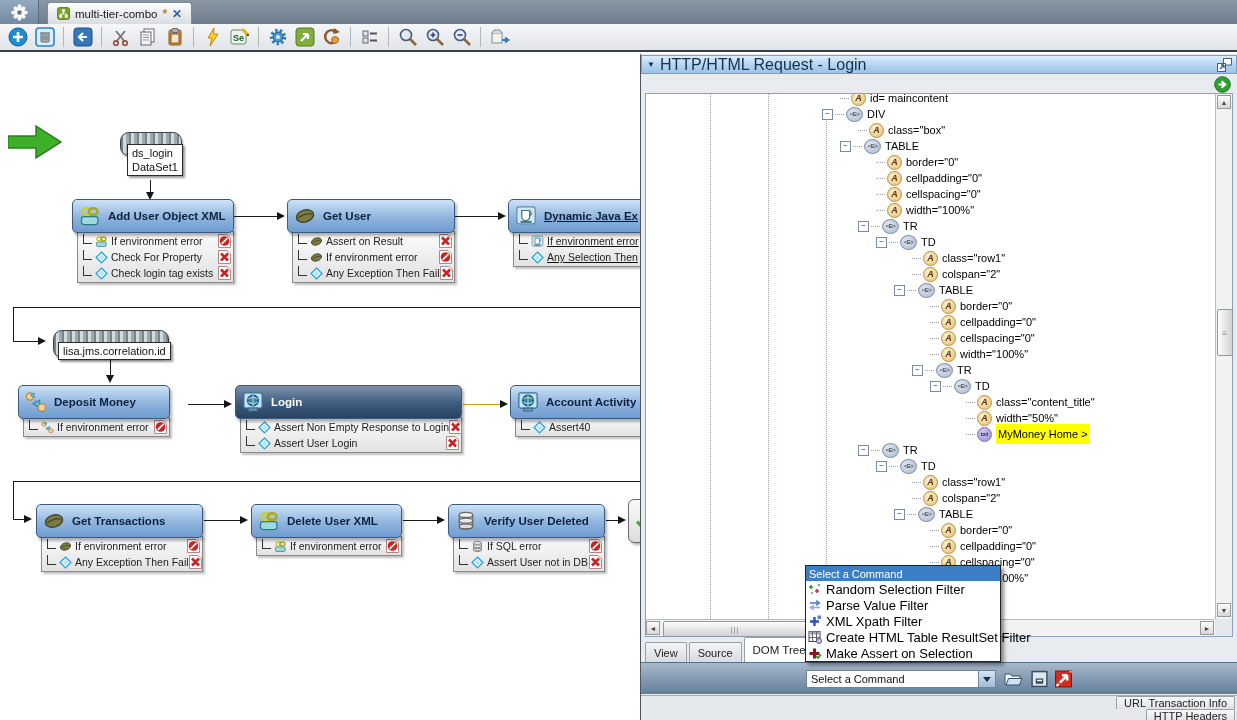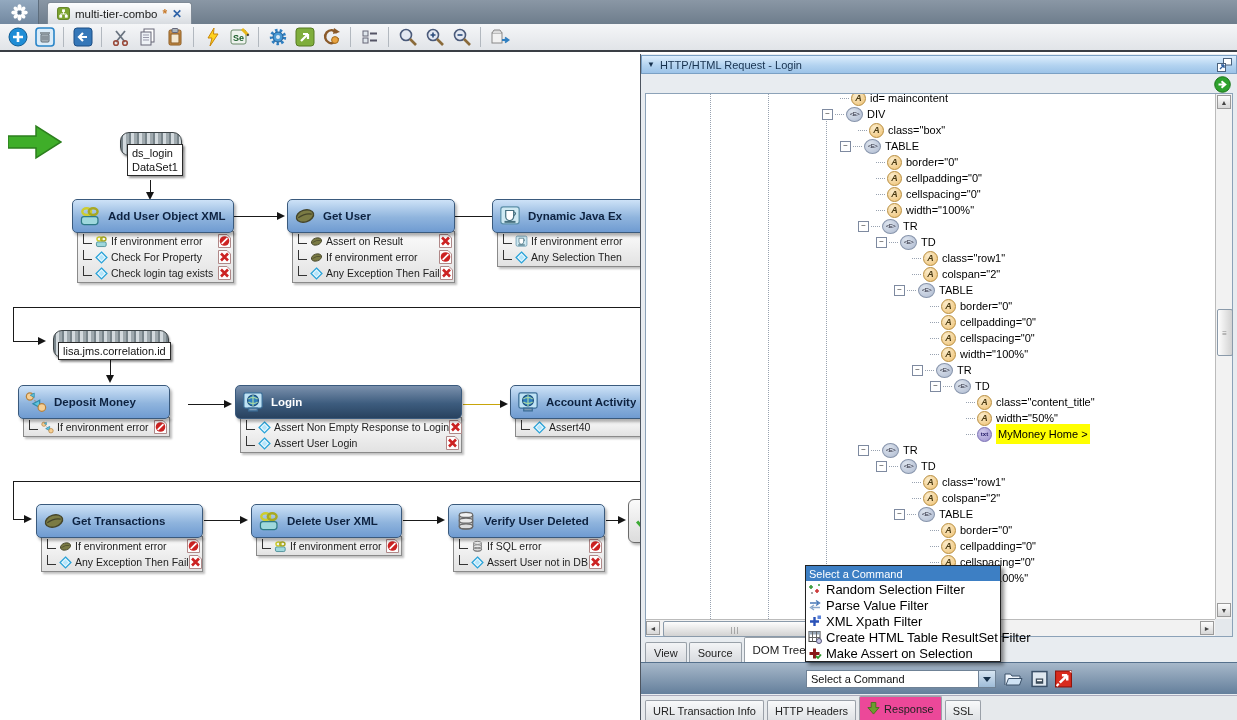--- a/index.html
+++ b/index.html
@@ -47,21 +47,21 @@
   .bdg svg{width:13px;height:14px;display:block;}
   .endnode{position:absolute;width:26px;height:42px;border:1.5px solid #6a6a6a;border-radius:6px;
            background:linear-gradient(#fafafa,#dcdcdc);box-shadow:2px 2px 3px rgba(0,0,0,.3);
            display:flex;align-items:center;justify-content:center;}
   
   #rpanel{left:640px;top:54px;width:597px;height:666px;background:#e8ecf0;border-left:1px solid #4d5560;box-sizing:border-box;}
   #rp-header{position:absolute;left:0px;top:1px;width:596px;height:19px;
              background:linear-gradient(#ddeefd,#b3d3f0 55%,#9cc3e8);border:1px solid #7aa0c4;box-sizing:border-box;
              display:flex;align-items:center;gap:5px;padding-left:5px;color:#16314e;}
   #rp-header .cg{font-size:8px;}
-  #rp-header .ht{font-size:11px;}
+  #rp-header .ht{font-size:16px;}
   #tree-outer{position:absolute;left:4px;top:39px;width:588px;height:544px;border:1px solid #8ca2b8;background:#fff;box-sizing:border-box;}
   #tree{position:absolute;left:0;top:0;width:569px;height:525px;overflow:hidden;background:#fff;}
   .guide{position:absolute;width:0;border-left:1px dotted #98a2b0;}
   .trow{position:absolute;left:0;height:16px;width:100%;display:flex;align-items:center;}
   .trin{display:flex;align-items:center;height:16px;}
   .stub{display:inline-block;width:9px;border-top:1px dotted #98a2b0;margin-right:2px;}
   .expbox{width:9px;height:9px;border:1px solid #7e8aa0;background:#fff;font-size:8px;line-height:7px;text-align:center;color:#333;flex:none;margin-right:2px;}
   .eicon{width:15px;height:13px;border-radius:50%;background:radial-gradient(circle at 35% 30%,#dde4ee,#aebad0);border:1px solid #8794ab;
          font-size:6px;letter-spacing:-0.5px;color:#223;display:flex;align-items:center;justify-content:center;flex:none;margin-right:4px;}
   .aicon{width:13px;height:13px;border-radius:50%;background:radial-gradient(circle at 35% 30%,#fbeccb,#eec173);border:1px solid #b98e3e;
@@ -87,21 +87,21 @@
         border-radius:2px 2px 0 0;margin-right:2px;display:flex;align-items:center;font-size:11px;color:#222;}
   .vtab.active{height:24px;background:#fff;font-size:11.5px;margin-top:32px;}
   
   #strip{position:absolute;left:0;top:608px;width:597px;height:31px;background:linear-gradient(#a7b8ca,#647f9b);border-top:1px solid #55708c;}
   #combo{position:absolute;left:165px;top:7px;width:190px;height:18px;background:#fff;border:1px solid #6f8296;box-sizing:border-box;display:flex;align-items:center;}
   #combo .cv{flex:1;padding-left:4px;font-size:11px;color:#111;white-space:nowrap;overflow:hidden;}
   #combo .cb{width:17px;height:100%;background:linear-gradient(#d7e5f2,#9fbcd8);border-left:1px solid #6f8296;display:flex;align-items:center;justify-content:center;box-sizing:border-box;}
   #combo .cb i{width:0;height:0;border-left:4px solid transparent;border-right:4px solid transparent;border-top:5px solid #16304a;}
   .sic{position:absolute;top:6px;width:19px;height:19px;display:flex;align-items:center;justify-content:center;}
   
-  #bottom-tabs{position:absolute;left:0;top:641px;width:597px;height:25px;background:#e6e9ec;border-top:1px solid #aab;display:flex;align-items:flex-end;padding-left:4px;box-sizing:border-box;}
+  #bottom-tabs{position:absolute;left:0;top:641px;width:597px;height:25px;background:#e6e9ec;border-top:1px solid #aab;display:flex;align-items:flex-end;padding-left:4px;box-sizing:border-box;flex-direction:column;}
   .btab{height:19px;padding:0 7px;background:linear-gradient(#f8f9fa,#dfe2e5);border:1px solid #9aa0a8;border-bottom:none;
         border-radius:2px 2px 0 0;margin-right:3px;display:flex;align-items:center;gap:4px;font-size:11px;color:#222;}
   .btab.active{height:23px;background:#ec4899;}
   
   #popup{position:absolute;left:805px;top:565px;width:194px;background:#fff;border:1px solid #222;box-shadow:3px 3px 4px rgba(0,0,0,.45);z-index:99;}
   #popup .phead{height:15px;background:#3d7fc4;color:#fff;font-size:11px;display:flex;align-items:center;padding-left:3px;}
   .pitem{height:16px;display:flex;align-items:center;gap:4px;padding-left:2px;font-size:13px;color:#000;white-space:nowrap;}
   .pic{width:14px;height:14px;flex:none;}
   .pic svg{width:14px;height:14px;display:block;}
   
@@ -456,21 +456,21 @@
             <span>Any Exception Then Fail</span>
             <span class="bdg">
               <svg viewBox="0 0 13 14">
                 <path d="M0.5 0.5 h8.5 l3.5 3.5 v9.5 h-12 z" fill="#fdfdfd" stroke="#b08888"></path>
                 <path d="M3 3.5 L10 10.5 M10 3.5 L3 10.5" stroke="#cc2222" stroke-width="2.6"></path>
               </svg>
             </span>
           </div>
         </div>
       </div>
-      <div class="wfnode" style="left: 492px; top: 145px; width: 170px;">
+      <div class="wfnode" style="left: 508px; top: 145px; width: 170px; text-decoration: underline;">
         <div class="nhead">
           <span>
             <svg viewBox="0 0 18 18" width="22" height="22">
               <rect x="1.5" y="1.5" width="15" height="14" rx="2" fill="#cfe9f2" stroke="#5b8fa8"></rect>
               <path d="M5.5 4.5 h6.5 v5 a3.2 3.2 0 0 1 -6.5 0 z" fill="#fff" stroke="#46707f"></path>
               <path d="M12 5.5 q3 1.2 0 3.2" fill="none" stroke="#46707f"></path>
               <rect x="4.5" y="13" width="9" height="1.6" fill="#46707f"></rect>
             </svg>
           </span>
           <span class="ti">Dynamic Java Ex</span>

